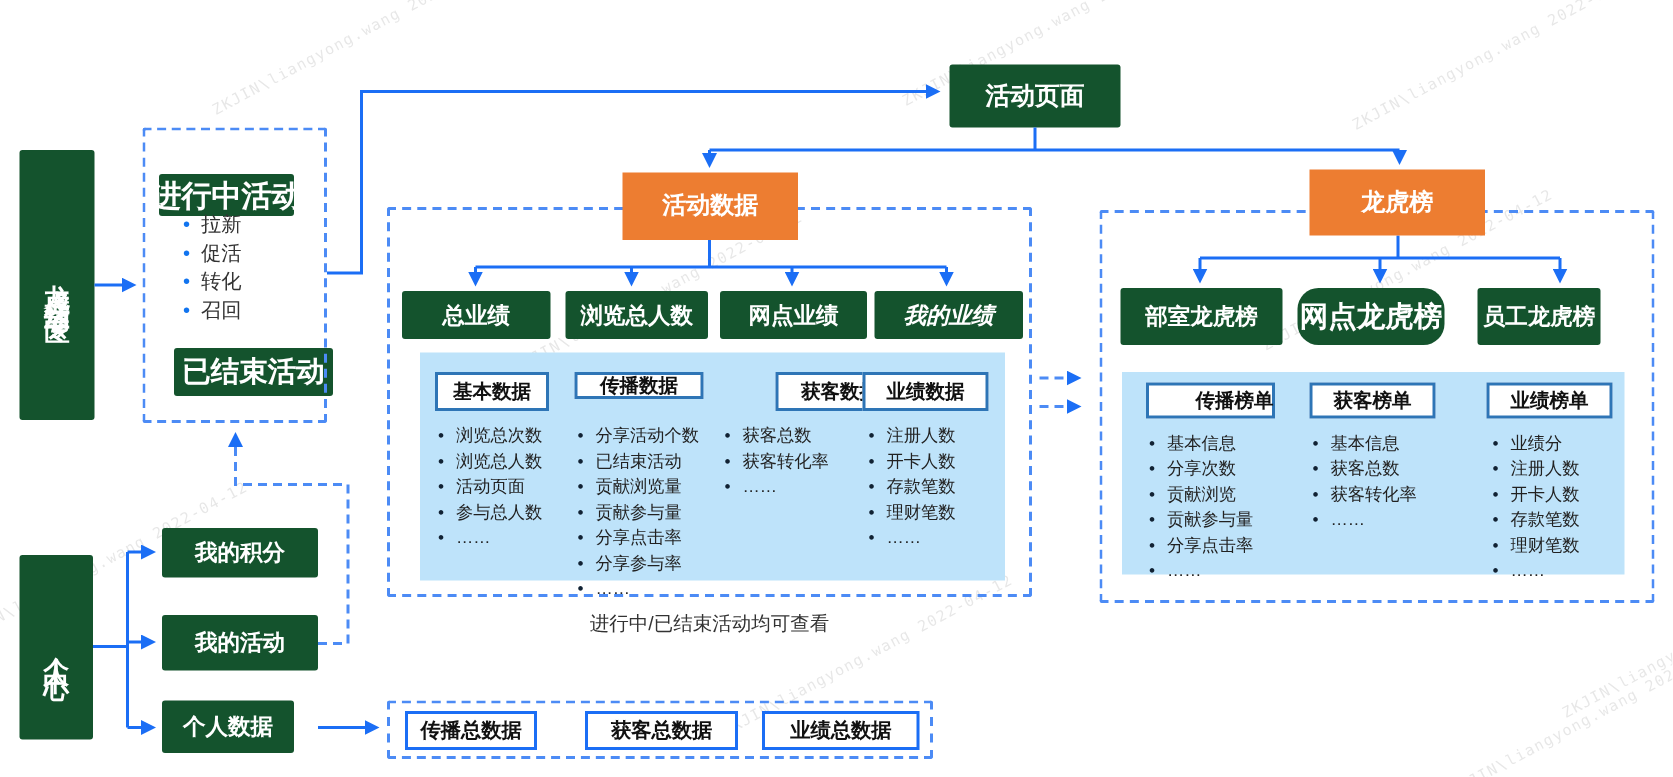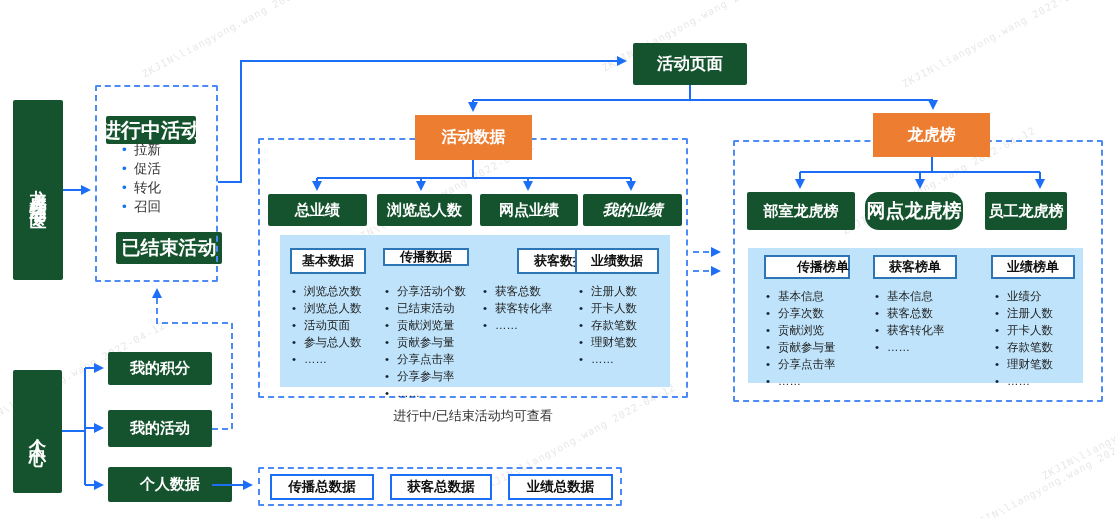--- a/index.html
+++ b/index.html
@@ -198,20 +198,20 @@
       <li>注册人数</li>
       <li>开卡人数</li>
       <li>存款笔数</li>
       <li>理财笔数</li>
       <li>……</li>
     </ul>
 
   <div class="bluebox vtext" style="left:13px; top:370px; width:49px; height:123px;">个人中心</div>
   <div class="bluebox" style="left:108px; top:352px; width:104px; height:33px; font-size:15px;">我的积分</div>
   <div class="bluebox" style="left:108px; top:410px; width:104px; height:37px; font-size:15px;">我的活动</div>
-  <div class="bluebox" style="left:108px; top:467px; width:124px; height:35px; font-size:15px;">个人数据</div>
+  <div class="bluebox" style="left:108px; top:467px; width:88px; height:35px; font-size:15px;">个人数据</div>
 
   <div class="dashedbox" style="left:258px; top:467px; width:364px; height:39px;"></div>
-  <div class="outlinebox" style="left:270px; top:474px; width:104px; height:26px;text-align:right;">传播总数据</div>
+  <div class="outlinebox" style="left:270px; top:474px; width:88px; height:26px;text-align:right;">传播总数据</div>
   <div class="outlinebox" style="left:390px; top:474px; width:102px; height:26px;">获客总数据</div>
   <div class="outlinebox" style="left:508px; top:474px; width:105px; height:26px;">业绩总数据</div>
 
 </div>
 
 </body></html>

